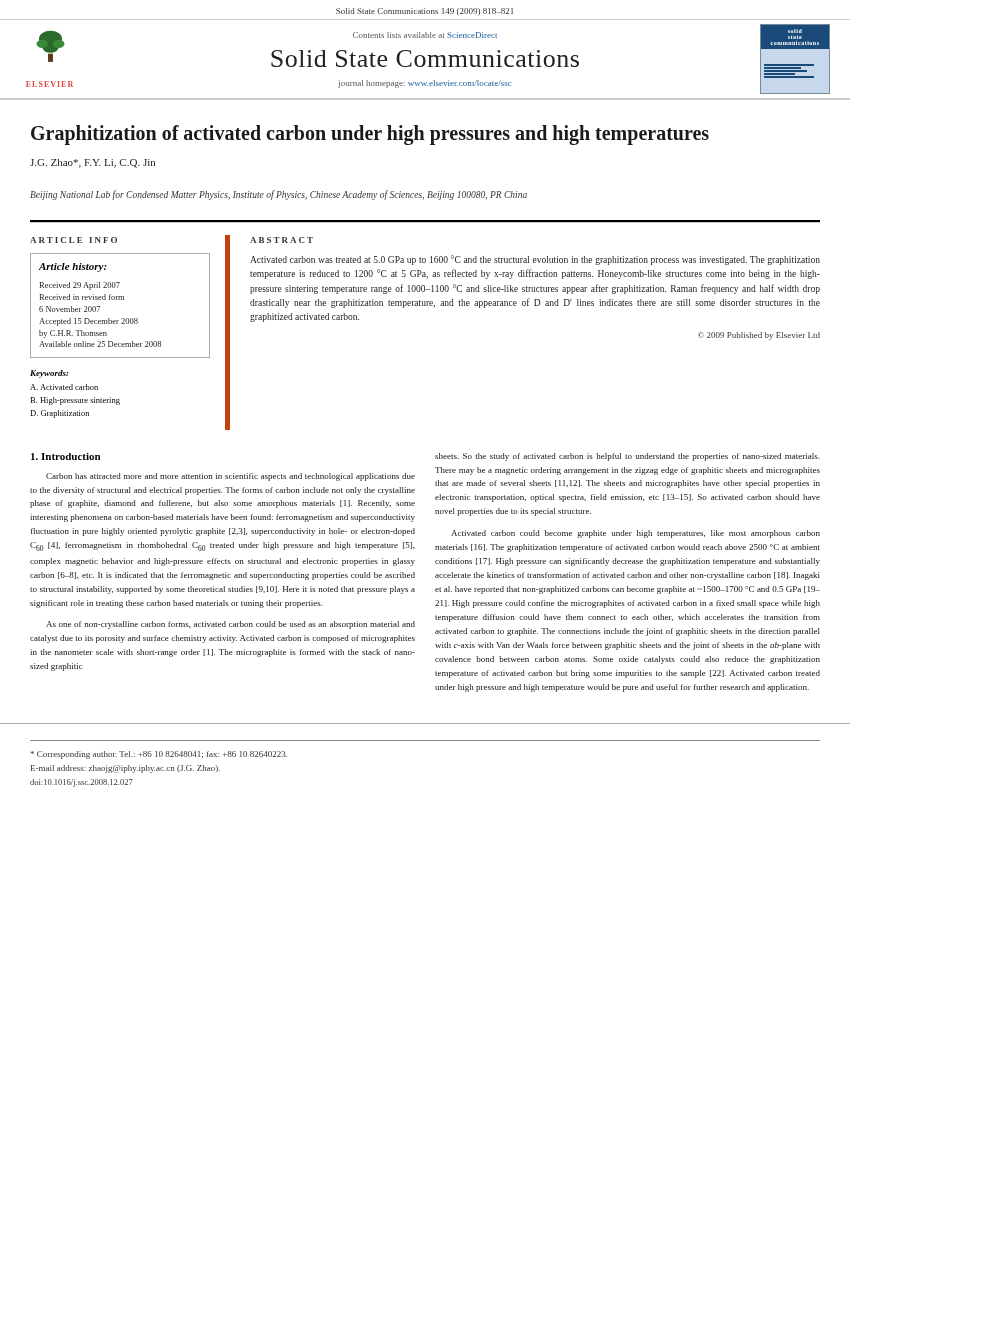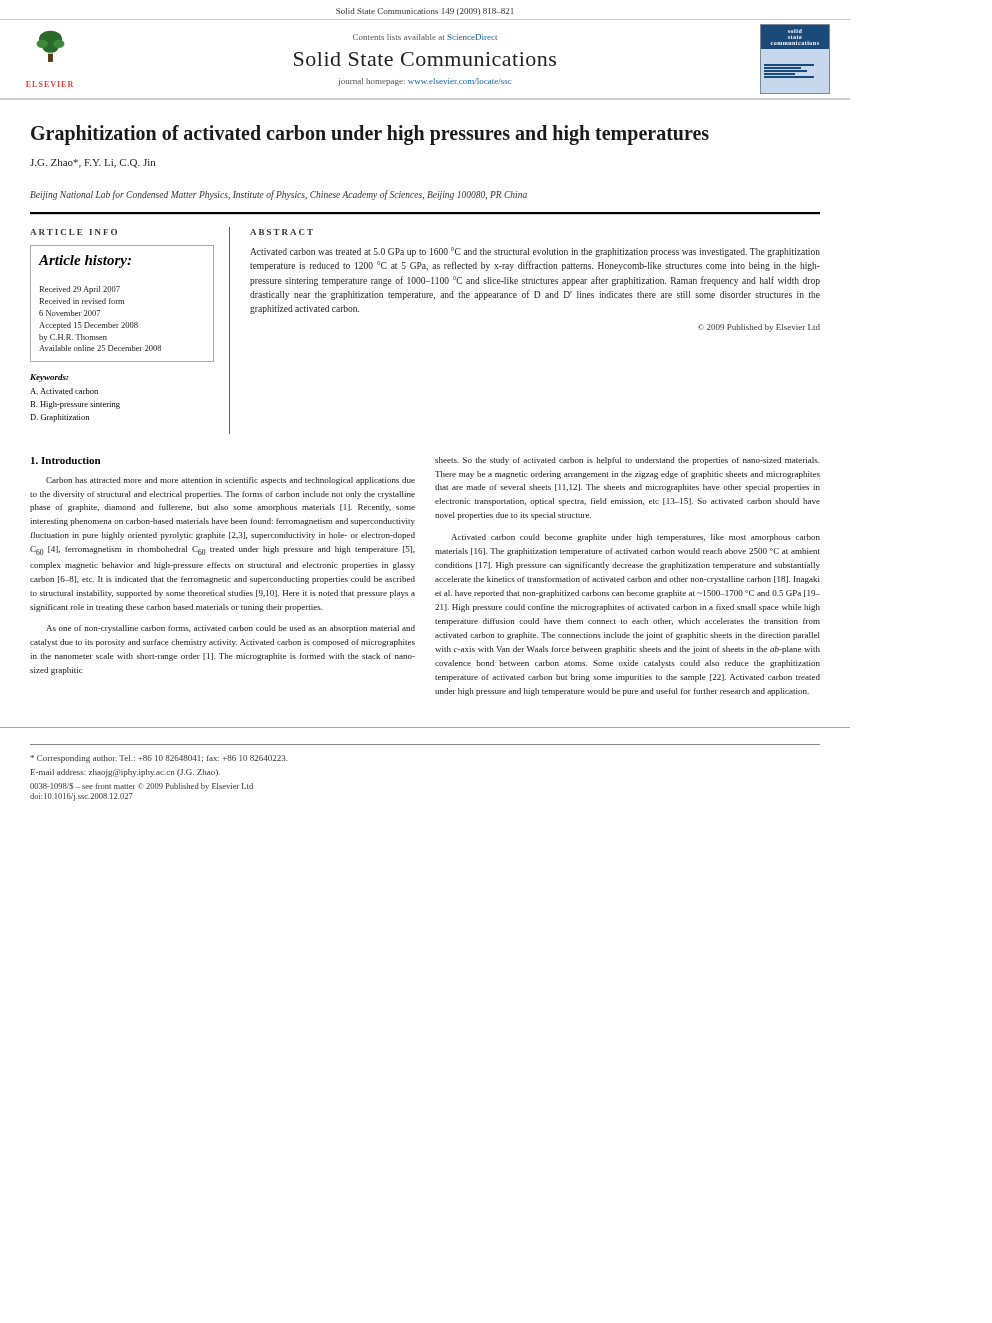--- a/index.html
+++ b/index.html
@@ -74,21 +74,21 @@
       color: #555;
       margin-bottom: 2px;
     }
 
     .sciencedirect-link {
       color: #1a5fa0;
       text-decoration: none;
     }
 
     .journal-title-text {
-      font-size: 22px;
+      font-size: 26px;
       font-weight: normal;
       color: #222;
       letter-spacing: 0.5px;
       margin: 4px 0;
     }
 
     .journal-homepage {
       font-size: 9px;
       color: #555;
       margin-top: 2px;
@@ -141,21 +141,21 @@
       width: 80%;
     }
 
     
     .article-content {
       padding: 0 30px;
     }
 
     
     .article-title-section {
-      padding: 20px 0 8px 0;
+      padding: 20px 0 16px 0;
       border-bottom: 2px solid #000;
     }
 
     .article-title {
       font-size: 20px;
       font-weight: bold;
       color: #1a1a1a;
       line-height: 1.3;
       margin-bottom: 10px;
     }
@@ -177,21 +177,21 @@
     .two-col {
       display: flex;
       gap: 20px;
       padding-top: 12px;
       border-top: 1px solid #ccc;
     }
 
     .left-col {
       width: 200px;
       flex-shrink: 0;
-      border-right: 1px solid #c2410c;
+      border-right: 5px solid #c2410c;
       padding-right: 15px;
     }
 
     .right-col {
       flex: 1;
     }
 
     .section-label {
       font-size: 9px;
       letter-spacing: 2px;
@@ -201,24 +201,24 @@
       margin-bottom: 8px;
     }
 
     .info-block {
       border: 1px solid #aaa;
       padding: 6px 8px;
       margin-bottom: 10px;
     }
 
     .info-block-title {
-      font-size: 15px;
+      font-size: 11px;
       font-weight: bold;
       font-style: italic;
-      margin-bottom: 15px;
+      margin-bottom: 8px;
     }
 
     .info-row {
       font-size: 8.5px;
       line-height: 1.4;
       color: #222;
     }
 
     .pacs-section {
       margin-bottom: 10px;
@@ -441,17 +441,16 @@
 
   <div class="page-footer">
     <hr class="divider-line">
     <div class="footnote-star">
       <span>* Corresponding author. Tel.: +86 10 82648041; fax: +86 10 82640223.</span>
     </div>
     <div class="footnote-star">
       <span>E-mail address:</span>
       <span>zhaojg@iphy.iphy.ac.cn (J.G. Zhao).</span>
     </div>
-    <div class="doi-line">0038-1098/$ – see front matter © 2009 Published by Elsevier Ltd</div>
     <div class="doi-line">doi:10.1016/j.ssc.2008.12.027</div>
   </div>
 
 </div>
 
 </body></html>

